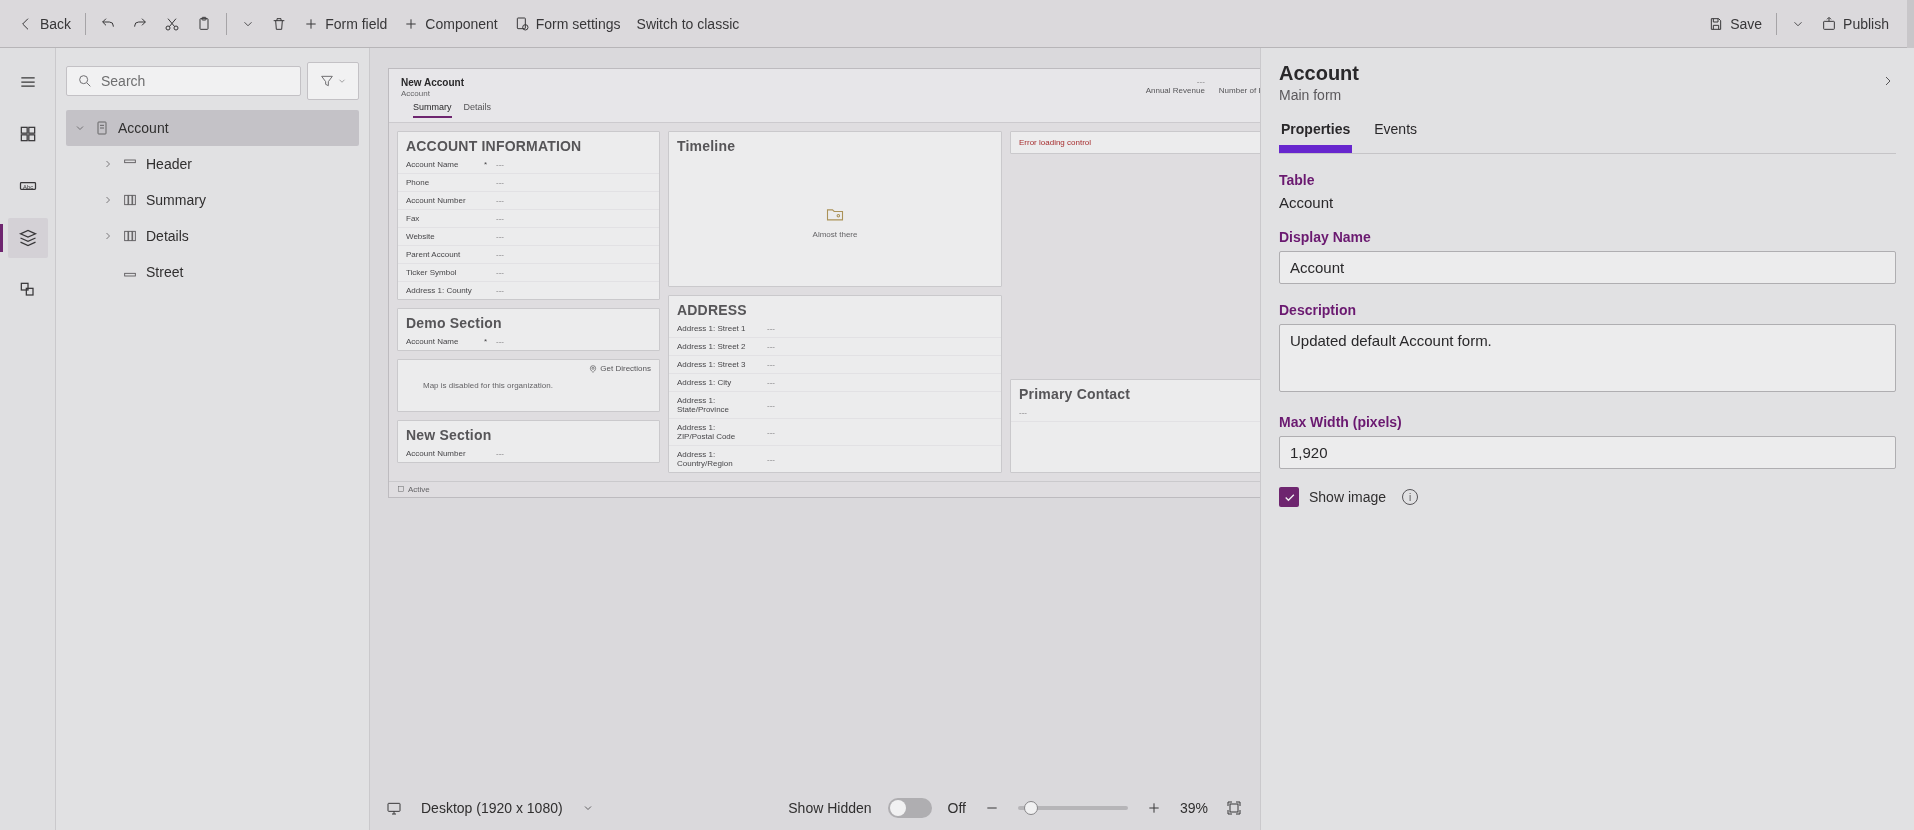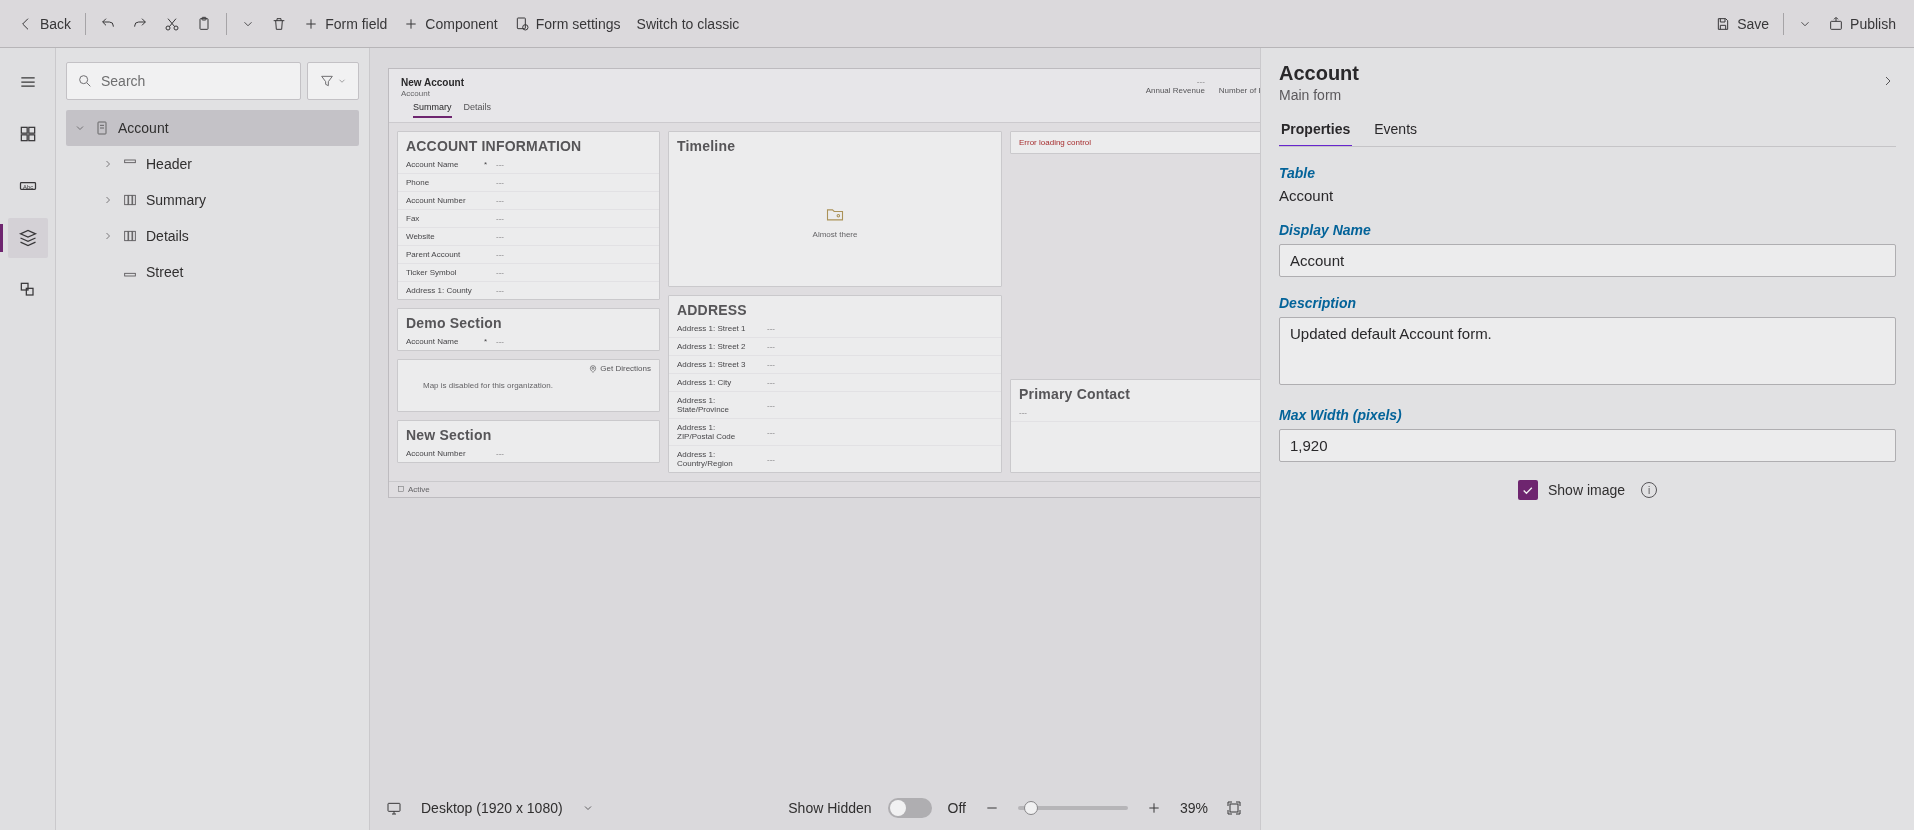--- a/index.html
+++ b/index.html
@@ -4,21 +4,21 @@
 <style>
   * { box-sizing: border-box; font-family: "Segoe UI", Arial, sans-serif; }
   html, body { margin:0; padding:0; width:1914px; height:830px; overflow:hidden; background:#d4d2d4; color:#323130; }
   
   body::after {
     content:""; position:fixed; inset:0; background:rgba(20,20,30,0.06); pointer-events:none;
   }
 
   
   .toolbar {
-    position:absolute; top:0; left:0; right:0; height:48px;
+    position:absolute; top:0; left:0; right:7px; height:48px;
     display:flex; align-items:center; padding:0 10px;
     background:#e8e6e8; border-bottom:1px solid #c2c0c2;
     font-size:14px; color:#3b3a3b;
   }
   .tb-btn { display:inline-flex; align-items:center; gap:6px; padding:4px 8px; border-radius:2px; cursor:default; }
   .tb-btn svg { width:16px; height:16px; stroke:#3b3a3b; fill:none; stroke-width:1.5; }
   .tb-sep { width:1px; height:22px; background:#b0aeb0; margin:0 6px; }
   .tb-chev svg, .tb-icon svg { width:14px; height:14px; stroke:#3b3a3b; fill:none; stroke-width:1.5; }
   .tb-right { margin-left:auto; display:flex; align-items:center; }
 
@@ -38,21 +38,21 @@
   .tree-panel {
     position:absolute; top:48px; left:56px; width:314px; bottom:0;
     background:#efeef0; border-right:1px solid #d6d5d7;
     padding:14px 10px;
   }
   .tree-title-row { display:flex; align-items:center; justify-content:space-between; margin:6px 6px 12px 6px;}
   .tree-title { font-size:20px; font-weight:600; color:#2b2a2b; }
   .close-x svg { width:16px; height:16px; stroke:#5b5a5b; stroke-width:1.5; fill:none; }
   .search-row { display:flex; gap:6px; align-items:center; margin-bottom:10px;}
   .search-box { flex:1; display:flex; align-items:center; gap:6px; background:#ffffff; border:1px solid #cfcdd0;
-    height:38px; padding:0 10px; border-radius:2px; }
+    height:30px; padding:0 10px; border-radius:2px; }
   .search-box svg { width:16px; height:16px; stroke:#767577; fill:none; stroke-width:1.5;}
   .search-box input { border:none; outline:none; flex:1; font-size:14px; color:#323130; background:transparent;}
   .filter-btn { width:52px; height:38px; background:#ffffff; border:1px solid #cfcdd0; border-radius:2px;
     display:flex; align-items:center; justify-content:center; gap:2px;}
   .filter-btn svg { width:16px; height:16px; stroke:#767577; fill:none; stroke-width:1.5; }
 
   .tree-node { display:flex; align-items:center; gap:8px; height:36px; padding:0 8px; border-radius:2px; font-size:14px; color:#323130;}
   .tree-node.selected { background:#d0ced2; }
   .tree-node svg.chev { width:12px; height:12px; stroke:#5b5a5b; fill:none; stroke-width:1.5;}
   .tree-node .nicon { width:16px; height:16px; display:inline-flex; }
@@ -125,30 +125,30 @@
     position:absolute; top:48px; right:0; width:654px; bottom:0;
     background:#efeef0; border-left:1px solid #d6d5d7;
     padding:14px 18px; overflow:auto;
   }
   .prop-title-row { display:flex; align-items:center; justify-content:space-between; }
   .prop-title { font-size:20px; font-weight:600; color:#2b2a2b; }
   .prop-sub { font-size:14px; color:#605e60; margin-top:2px;}
   .prop-collapse svg { width:16px; height:16px; stroke:#5b5a5b; fill:none; stroke-width:1.5;}
   .prop-tabs { display:flex; gap:20px; margin-top:18px; border-bottom:1px solid #d1d0d2; }
   .prop-tab { padding:0 2px 8px 2px; font-size:14px; color:#2b2a2b; }
-  .prop-tab.active { font-weight:600; border-bottom:1px solid #6d28d9; }
+  .prop-tab.active { font-weight:600; border-bottom:8px solid #6d28d9; }
   .prop-form { margin-top:18px; display:flex; flex-direction:column; gap:18px; }
-  .p-field label { font-size:14px; font-weight:600; color:#0369a1; display:block; margin-bottom:6px;font-style:italic;}
+  .p-field label { font-size:14px; font-weight:600; color:#701a75; display:block; margin-bottom:6px;}
   .p-static { font-size:15px; color:#2b2a2b; }
   .p-input, .p-textarea {
     width:100%; font-size:15px; padding:7px 10px; border:1px solid #b9b8ba; border-radius:2px; background:#fafafa; color:#2b2a2b;
     outline:none;
   }
   .p-textarea { height:68px; resize:none; }
-  .p-check { display:flex; align-items:center; gap:10px; font-size:14px;justify-content:center; }
+  .p-check { display:flex; align-items:center; gap:10px; font-size:14px; }
   .chkbox { width:20px; height:20px; background:#742774; display:inline-flex; align-items:center; justify-content:center; border-radius:2px;}
   .chkbox svg { width:13px; height:13px; stroke:#fff; fill:none; stroke-width:2.5;}
   .info-i { width:16px; height:16px; border:1px solid #5b5a5c; border-radius:50%; display:inline-flex; align-items:center; justify-content:center; font-size:10px; color:#5b5a5c; margin-left:6px;}
 </style>
 </head>
 <body>
 
 <div class="toolbar">
   <div class="tb-btn">
     <svg viewBox="0 0 24 24">

